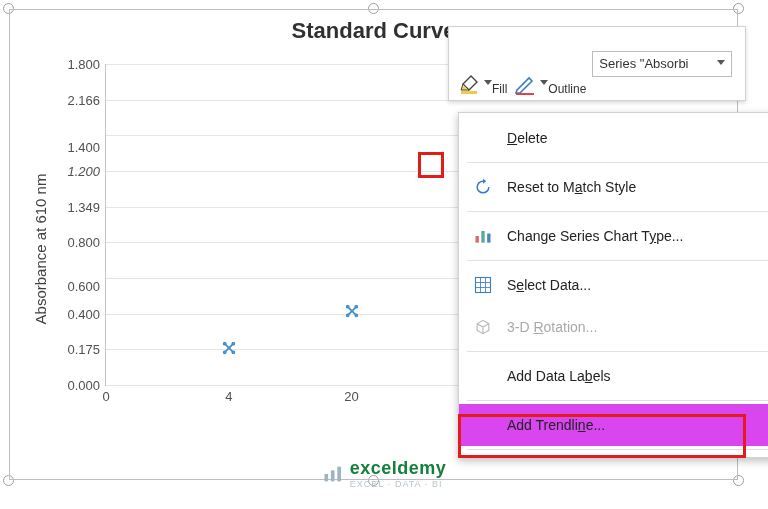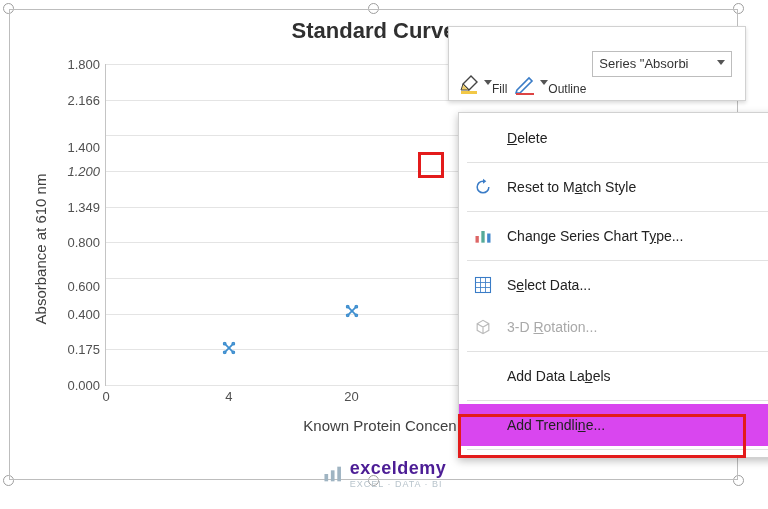--- a/index.html
+++ b/index.html
@@ -132,38 +132,37 @@
     position: absolute; right: 10px; top: 50%; transform: translateY(-50%);
     width: 0; height: 0; border-top: 5px solid transparent; border-bottom: 5px solid transparent; border-left: 6px solid #555;
   }
 
   .watermark {
     position: absolute;
     left: 50%; top: 458px; transform: translateX(-50%);
     display: flex; align-items: center; gap: 6px;
     color: #aeb8c0; font-size: 12px;
   }
-  .watermark .wm-big { font-size: 18px; font-weight: 600; letter-spacing: .5px; color:#4c1d95; }
+  .watermark .wm-big { font-size: 18px; font-weight: 600; letter-spacing: .5px; color:#15803d; }
   .watermark .wm-small { font-size: 9px; letter-spacing: 1px; color:#b8c4cc; }
 </style>
 </head>
 <body>
 
 <div class="sel-handle" style="left:3px; top:3px"></div>
 <div class="sel-handle" style="left:368px; top:3px"></div>
 <div class="sel-handle" style="left:733px; top:3px"></div>
 <div class="sel-handle" style="left:3px; top:475px"></div>
 <div class="sel-handle" style="left:368px; top:475px"></div>
 <div class="sel-handle" style="left:733px; top:475px"></div>
 
 <div class="chart-frame">
   <div class="chart-title">Standard Curve</div>
   <div class="plot-wrap">
     <div class="yaxis-title">Absorbance at 610 nm</div>
-    <div class="xaxis-title">Known Protein Concen</div>
     <div class="axes" id="axes">
         <div class="gridline" style="top: 321px;"></div>
         <div class="ytick" style="top: 321px; padding-left: 44px;">0.000</div>
         <div class="gridline" style="top: 285.333px;"></div>
         <div class="ytick" style="top: 285.333px;">0.175</div>
         <div class="gridline" style="top: 249.667px;"></div>
         <div class="ytick" style="top: 249.667px;">0.400</div>
         <div class="gridline" style="top: 214px;"></div>
         <div class="ytick" style="top: 214px; margin-top: 8px;">0.600</div>
         <div class="gridline" style="top: 178.333px;"></div>

